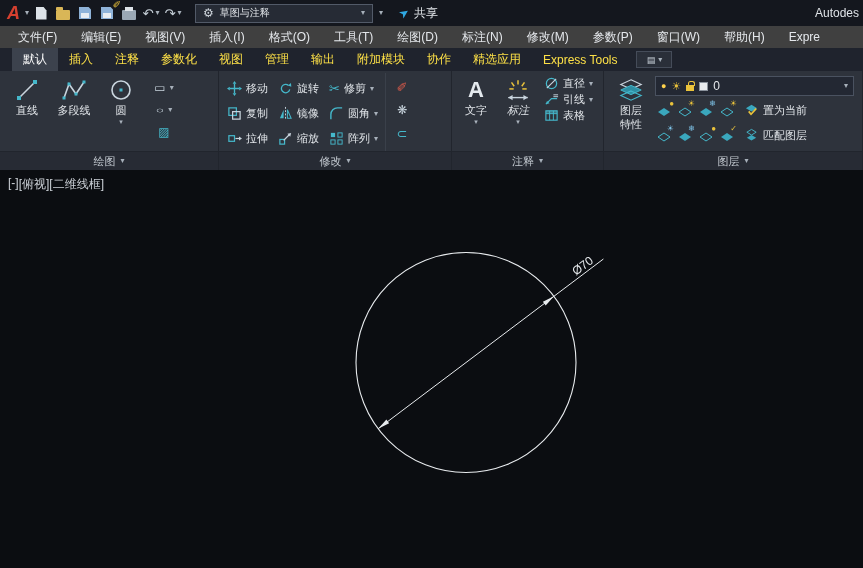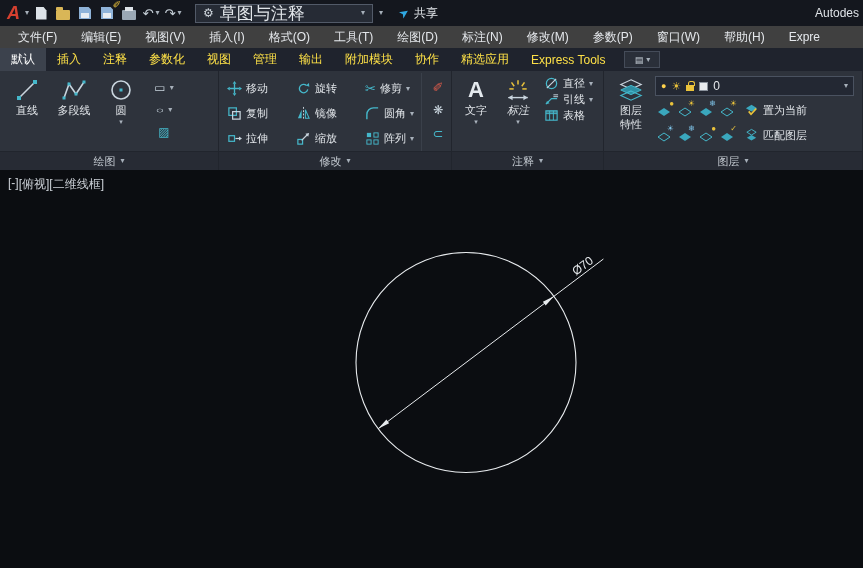--- a/index.html
+++ b/index.html
@@ -17,34 +17,34 @@
   .icon-open{width:14px;height:10px;background:#d9b657;border-radius:1px;position:relative;margin-top:3px;}
   .icon-open::before{content:"";position:absolute;top:-3px;left:0;width:7px;height:3px;background:#d9b657;border-radius:1px 1px 0 0;}
   .icon-save{width:12px;height:12px;background:#8fb3d9;clip-path:polygon(0 0,80% 0,100% 20%,100% 100%,0 100%);position:relative;}
   .icon-save::after{content:"";position:absolute;left:2px;bottom:1px;width:8px;height:5px;background:#e8edf2;}
   .pencil-ov{position:absolute;right:-4px;top:-4px;color:#e9c23b;font-size:10px;}
   .icon-plot{width:14px;height:10px;background:#9aa8b5;position:relative;border-radius:1px;margin-top:3px;}
   .icon-plot::before{content:"";position:absolute;top:-3px;left:3px;width:8px;height:4px;background:#dde3e9;}
   .workspace{margin-left:10px;height:19px;background:#262b35;border:1px solid #525a68;
     display:flex;align-items:center;gap:6px;padding:0 7px;width:178px;color:#e2e6ea;}
   .workspace .gear{color:#cfd6dd;font-size:12px;}
-  .workspace .wlabel{font-size:17px;}
+  .workspace .wlabel{font-size:10px;}
   .workspace .wcaret{margin-left:auto;}
   .share{display:flex;align-items:center;gap:5px;margin-left:10px;color:#e2e6ea;}
   .plane{color:#2fa8e1;display:inline-block;transform:rotate(-35deg);font-size:12px;}
   .tb-right{margin-left:auto;color:#dfe3e7;font-size:12px;white-space:nowrap;}
 
   
   .menubar{position:absolute;top:26px;left:0;right:0;height:22px;background:#404040;
     display:flex;align-items:center;padding-left:6px;overflow:hidden;}
   .menu-item{padding:0 12px;font-size:12px;color:#e4e7eb;height:100%;display:flex;align-items:center;white-space:nowrap;}
 
   
   .ribbon-tabs{position:absolute;top:48px;left:0;right:0;height:23px;background:#1f232d;
-    display:flex;align-items:stretch;padding-left:0;text-align:center;}
+    display:flex;align-items:stretch;padding-left:12px;text-align:center;}
   .rtab{padding:0 11px;display:flex;align-items:center;font-size:12px;color:#fde047;white-space:nowrap;}
   .rtab.active{background:#3c424d;color:#fff;}
   .ribbon-toggle{margin-left:8px;align-self:center;width:36px;height:17px;background:#2a2f39;
     border:1px solid #454c59;display:flex;align-items:center;justify-content:center;gap:3px;
     font-size:9px;color:#c9d2da;}
 
   
   .ribbon{position:absolute;top:71px;left:0;right:0;height:99px;background:#2e333c;display:flex;}
   .rpanel{display:flex;flex-direction:column;border-right:1px solid #21252d;}
   .rp-draw{width:219px;} .rp-modify{width:233px;} .rp-annotate{width:152px;} .rp-layers{flex:1;}
@@ -52,21 +52,21 @@
   .rpanel-footer{height:19px;background:#272b34;display:flex;align-items:center;justify-content:center;
     gap:5px;font-size:11px;color:#c3c9d0;border-top:1px solid #21252d;}
   .bigbtn{width:46px;display:flex;flex-direction:column;align-items:center;padding-top:4px;gap:1px;}
   .bigbtn svg{width:26px;height:26px;}
   .blabel{font-size:11px;color:#e0e4e8;line-height:13px;white-space:nowrap;}
   .bcaret{font-size:7px;color:#aab3bd;line-height:7px;}
   .dsmall{display:flex;flex-direction:column;gap:4px;padding-top:6px;width:38px;}
   .srow{display:flex;align-items:center;gap:4px;height:18px;justify-content:center;color:#c9d5de;font-size:12px;}
   .ellipse-glyph{display:inline-block;transform:scaleY(.6);font-size:14px;}
   .hatch-glyph{color:#45b8cb;}
-  .modgrid{display:grid;grid-template-columns:auto auto auto;grid-auto-rows:25px;column-gap:20px;align-content:start;padding-top:3px;}
+  .modgrid{display:grid;grid-template-columns:auto auto auto;grid-auto-rows:25px;column-gap:2px;align-content:start;padding-top:3px;}
   .sbtn{display:flex;align-items:center;gap:4px;padding:0 4px;font-size:11px;color:#e0e4e8;white-space:nowrap;}
   .sbtn svg{width:15px;height:15px;flex:0 0 auto;}
   .modicons{display:flex;flex-direction:column;gap:7px;padding:6px 2px 0 6px;border-left:1px solid #3a404a;margin-left:2px;align-items:center;}
   .modicons .qbtn{height:16px;font-size:13px;}
   .erase-glyph{color:#d95a4a;} .explode-glyph{color:#c9d5de;font-size:12px;} .join-glyph{color:#45b8cb;}
   .scissors-glyph{color:#45b8cb;font-size:13px;}
   .text-a{font-size:22px;font-weight:700;color:#e4e9ee;line-height:26px;}
   .asmall{display:flex;flex-direction:column;gap:1px;padding-top:3px;}
 
   

